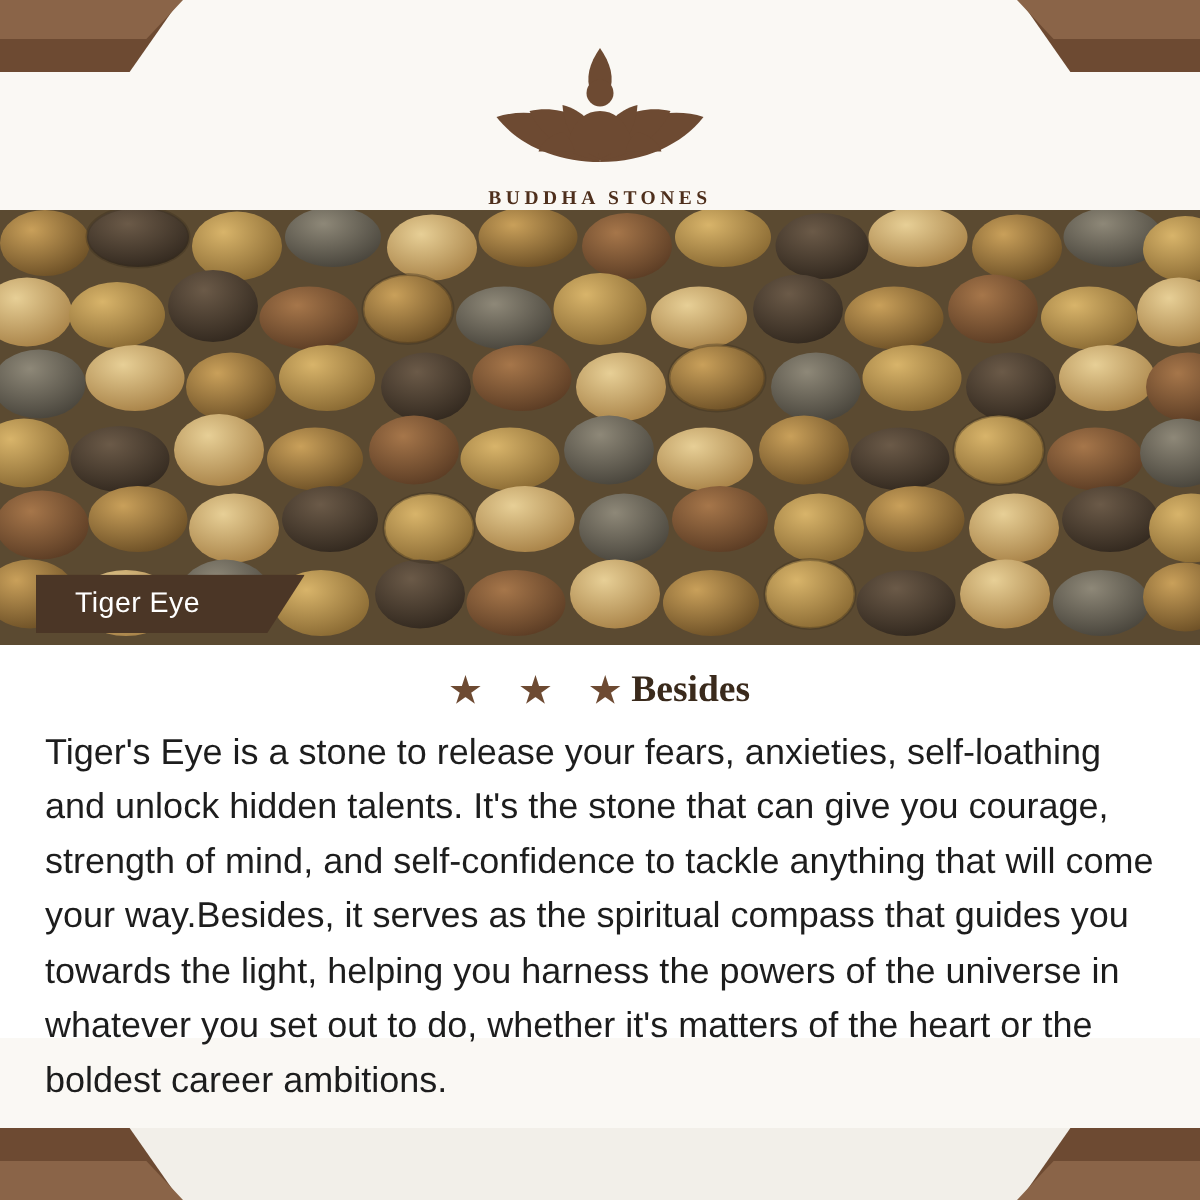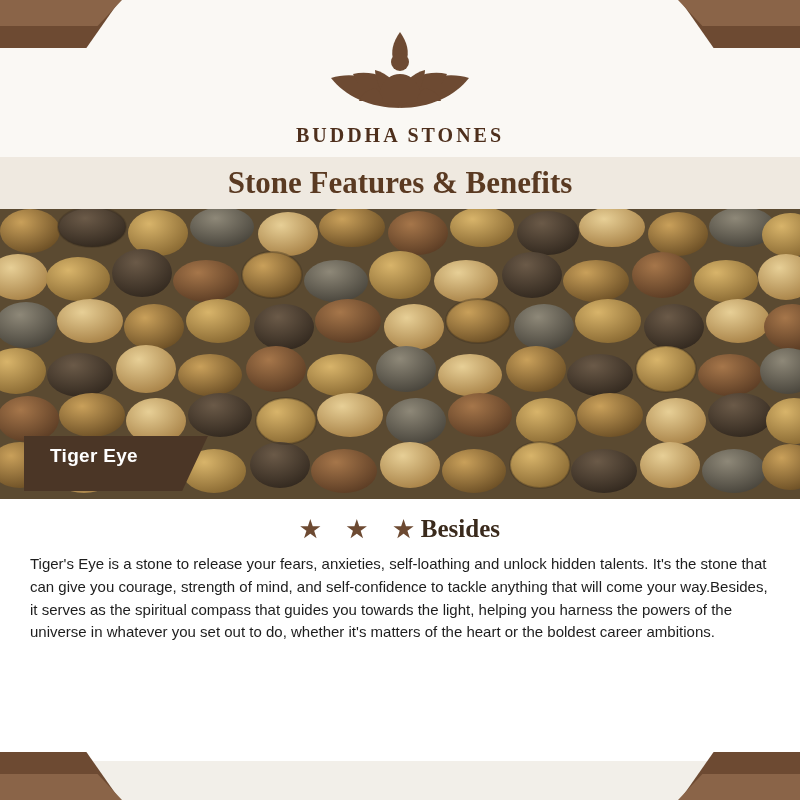--- a/index.html
+++ b/index.html
@@ -64,21 +64,21 @@
     z-index: 2;
     padding-top: 22px;
     text-align: center;
   }
   .logo-mark {
     display: block;
     margin: 0 auto;
   }
   .brand-name {
     margin-top: 4px;
-    font-size: 20px;
+    font-size: 13px;
     letter-spacing: 3px;
     color: #4e2f1c;
     font-family: "Liberation Serif", serif;
     font-weight: 700;
   }
 
   
   .title-band {
     position: relative;
     z-index: 2;
@@ -108,22 +108,22 @@
   .photo svg { display: block; }
 
   .stone-label {
     position: absolute;
     left: 24px;
     bottom: 8px;
     z-index: 4;
     background: #4b3626;
     color: #ffffff;
     font-size: 19px;
-    font-weight: 700;
-    padding: 9px 70px 24px 26px;
+    font-weight: 400;
+    padding: 9px 70px 8px 26px;
     clip-path: polygon(0 0, 100% 0, 86% 100%, 0 100%);
     letter-spacing: 0.3px;
   }
 
   
   .lower {
     position: relative;
     z-index: 2;
     background: #ffffff;
     padding: 16px 30px 0 30px;
@@ -145,21 +145,21 @@
     font-weight: 700;
     font-size: 25px;
     color: #3a2a1c;
   }
   .star {
     color: #6d4a32;
     font-size: 23px;
     line-height: 1;
   }
   .body-copy {
-    font-size: 15px;
+    font-size: 24px;
     line-height: 1.52;
     color: #1d1d1d;
     text-align: left;
   }
 
   
   .bottom-strip {
     position: absolute;
     left: 0; right: 0; bottom: 0;
     height: 48px;
@@ -195,23 +195,20 @@
 
         <circle cx="85" cy="40" r="9"></circle>
         <path d="M85 52 C76 52 69 58 66 66 C63 73 62 78 62 80 L108 80 C108 78 107 73 104 66 C101 58 94 52 85 52 Z"></path>
         <path d="M60 66 C52 68 46 73 44 79 L68 79 C67 73 64 69 60 66 Z"></path>
         <path d="M110 66 C118 68 124 73 126 79 L102 79 C103 73 106 69 110 66 Z"></path>
       </g>
     </svg>
     <div class="brand-name">BUDDHA STONES</div>
   </div>
 
-  <div class="title-band">
-    <div class="title-text">Stone Features &amp; Benefits</div>
-  </div>
 
   <div class="photo">
     <svg width="800" height="290" viewBox="0 0 800 290">
       <defs>
         <radialGradient id="g1" cx="35%" cy="30%" r="75%">
           <stop offset="0%" stop-color="#d8b46a"></stop>
             <stop offset="100%" stop-color="#8a6a33"></stop>
         </radialGradient>
         <radialGradient id="g2" cx="35%" cy="30%" r="75%">
           <stop offset="0%" stop-color="#c9a05a"></stop>

